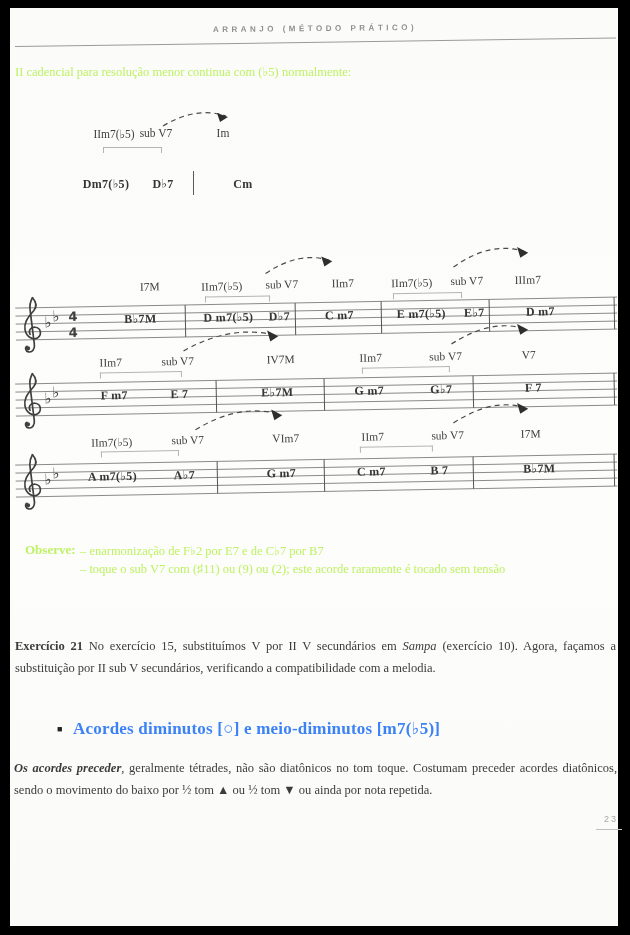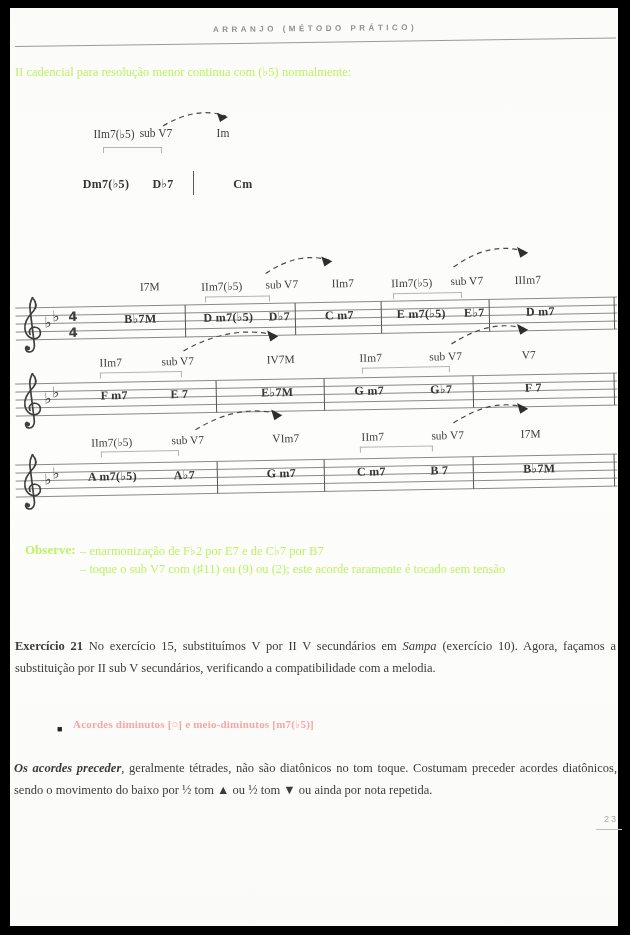--- a/index.html
+++ b/index.html
@@ -25,21 +25,21 @@
   .staff line{stroke:#6e6e6e;stroke-width:.8;}
   .staff .bar{stroke:#555;stroke-width:1;}
   .staff text{font-family:"DejaVu Sans",sans-serif;fill:#3f3f3f;}
   .clef path{fill:none;stroke:#3f3f3f;stroke-width:1.7;stroke-linecap:round;}
   .clef circle{fill:#3f3f3f;}
   .para{position:absolute;font-size:12.5px;color:#3c3c3c;text-align:justify;line-height:1.75;}
   .vbar{position:absolute;width:1px;background:#5a5a5a;}
   .page-num{font-family:"Liberation Sans","DejaVu Sans",sans-serif;font-size:9px;
             letter-spacing:2px;color:#a9a9a9;}
   .bullet-sq{font-size:9px;color:#222;}
-  .section-heading{font-size:11px;font-weight:600;color:#fca5a5;letter-spacing:.2px;}
+  .section-heading{font-size:17px;font-weight:600;color:#3b82f6;letter-spacing:.2px;}
   i.lead{font-weight:bold;}
 </style>
 </head>
 <body>
 
 <div class="frame">
   <div class="paper"></div>
   <div class="content">
 
     <div class="t header-title">ARRANJO (MÉTODO PRÁTICO)</div>

